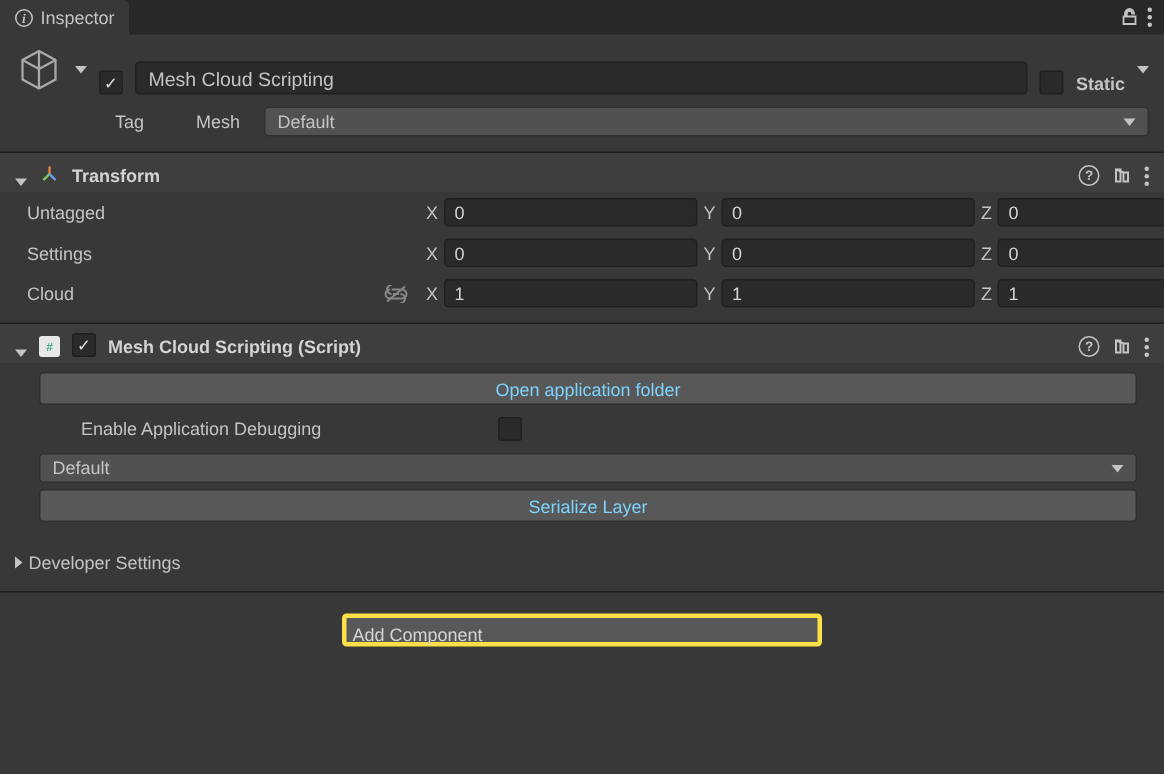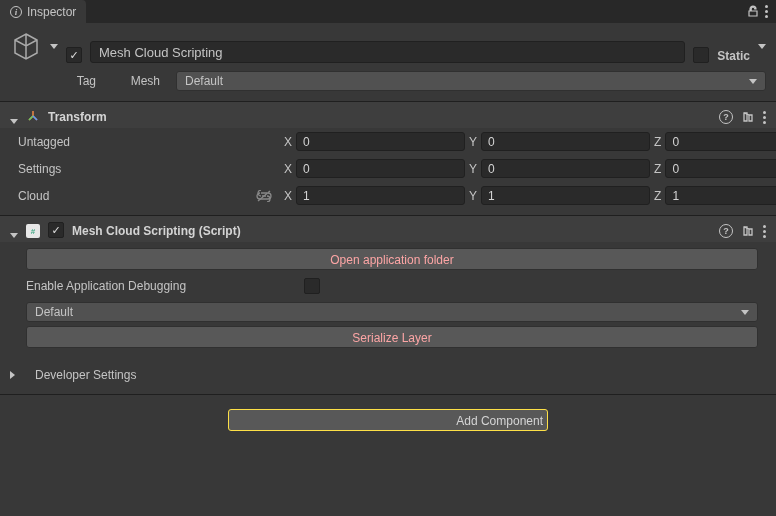--- a/index.html
+++ b/index.html
@@ -42,29 +42,29 @@
   
   .vec-row { display: flex; align-items: center; padding: 4px 18px; gap: 4px; }
   .vec-label { flex: 0 0 262px; color: #c4c4c4; }
   .link-icon { display:inline-block; margin-left: auto; margin-right: 6px; color:#888; width:18px; text-align:center;}
   .axis-label { width: 14px; text-align: center; color: #c4c4c4; }
   .num-input { flex: 1; background: #2a2a2a; border: 1px solid #202020; border-radius: 3px; padding: 2px 6px; color: #d4d4d4; height: 19px; font-size: 12px; }
   
   .script-icon { width: 14px; height: 14px; background: #e8e8e8; border-radius: 2px; display: inline-flex; align-items: center; justify-content: center; font-size: 8px; color: #4a8; font-weight: bold; }
   
   .comp-body { padding: 6px 18px 10px 26px; }
-  .wide-btn { width: 100%; background: #585858; border: 1px solid #303030; border-radius: 3px; padding: 4px; color: #fca5a5; text-align: center; height: 22px; margin-bottom: 4px; cursor: pointer; }
+  .wide-btn { width: 100%; background: #585858; border: 1px solid #303030; border-radius: 3px; padding: 4px; color: #7dd3fc; text-align: center; height: 22px; margin-bottom: 4px; cursor: pointer; }
   .prop-row { display: flex; align-items: center; padding: 4px 0; gap: 8px; }
-  .prop-label { flex: 0 0 270px; color: #c4c4c4; }
+  .prop-label { flex: 0 0 270px; color: #c4c4c4; margin-left: 28px; }
   .prop-dd { flex: 1; }
   
-  .dev-row { display: flex; align-items: center; padding: 6px 10px; gap: 16px; }
+  .dev-row { display: flex; align-items: center; padding: 6px 10px; gap: 0; }
   
   .add-comp-row { display: flex; justify-content: center; padding: 12px 0 0 0; margin-top: 2px; }
-  .add-comp-btn { width: 320px; background: #585858; border: 1px solid #fde047; border-radius: 3px; padding: 4px; color: #d4d4d4; text-align: right; height: 22px; cursor: pointer; }
+  .add-comp-btn { width: 320px; background: #585858; border: 3px solid #fde047; border-radius: 3px; padding: 4px; color: #d4d4d4; text-align: left; height: 22px; cursor: pointer; }
   
   .lock-icon { font-size: 12px; color:#c4c4c4; }
   
   svg { display: block; }
 </style>
 </head>
 <body>
 
 <div class="tab-bar">
   <div class="tab">

